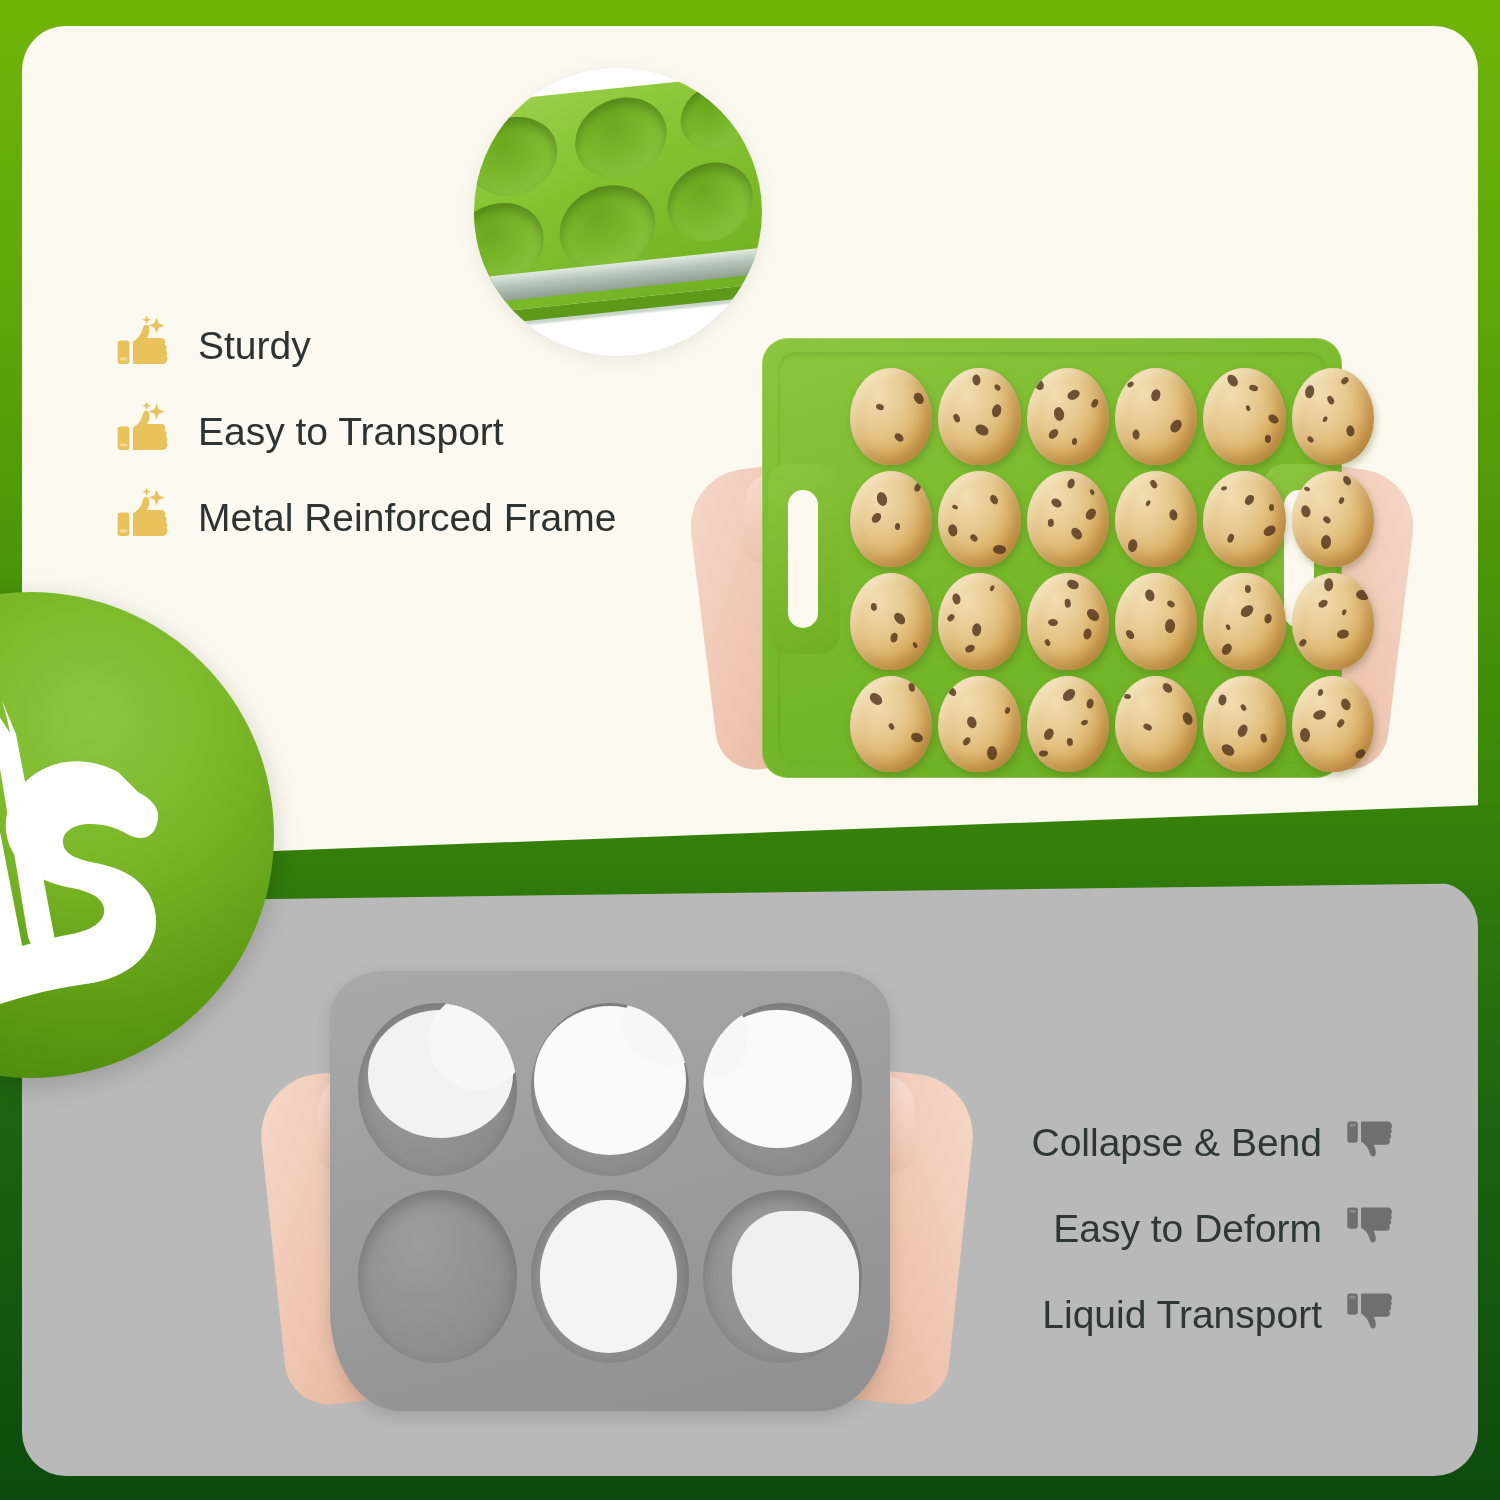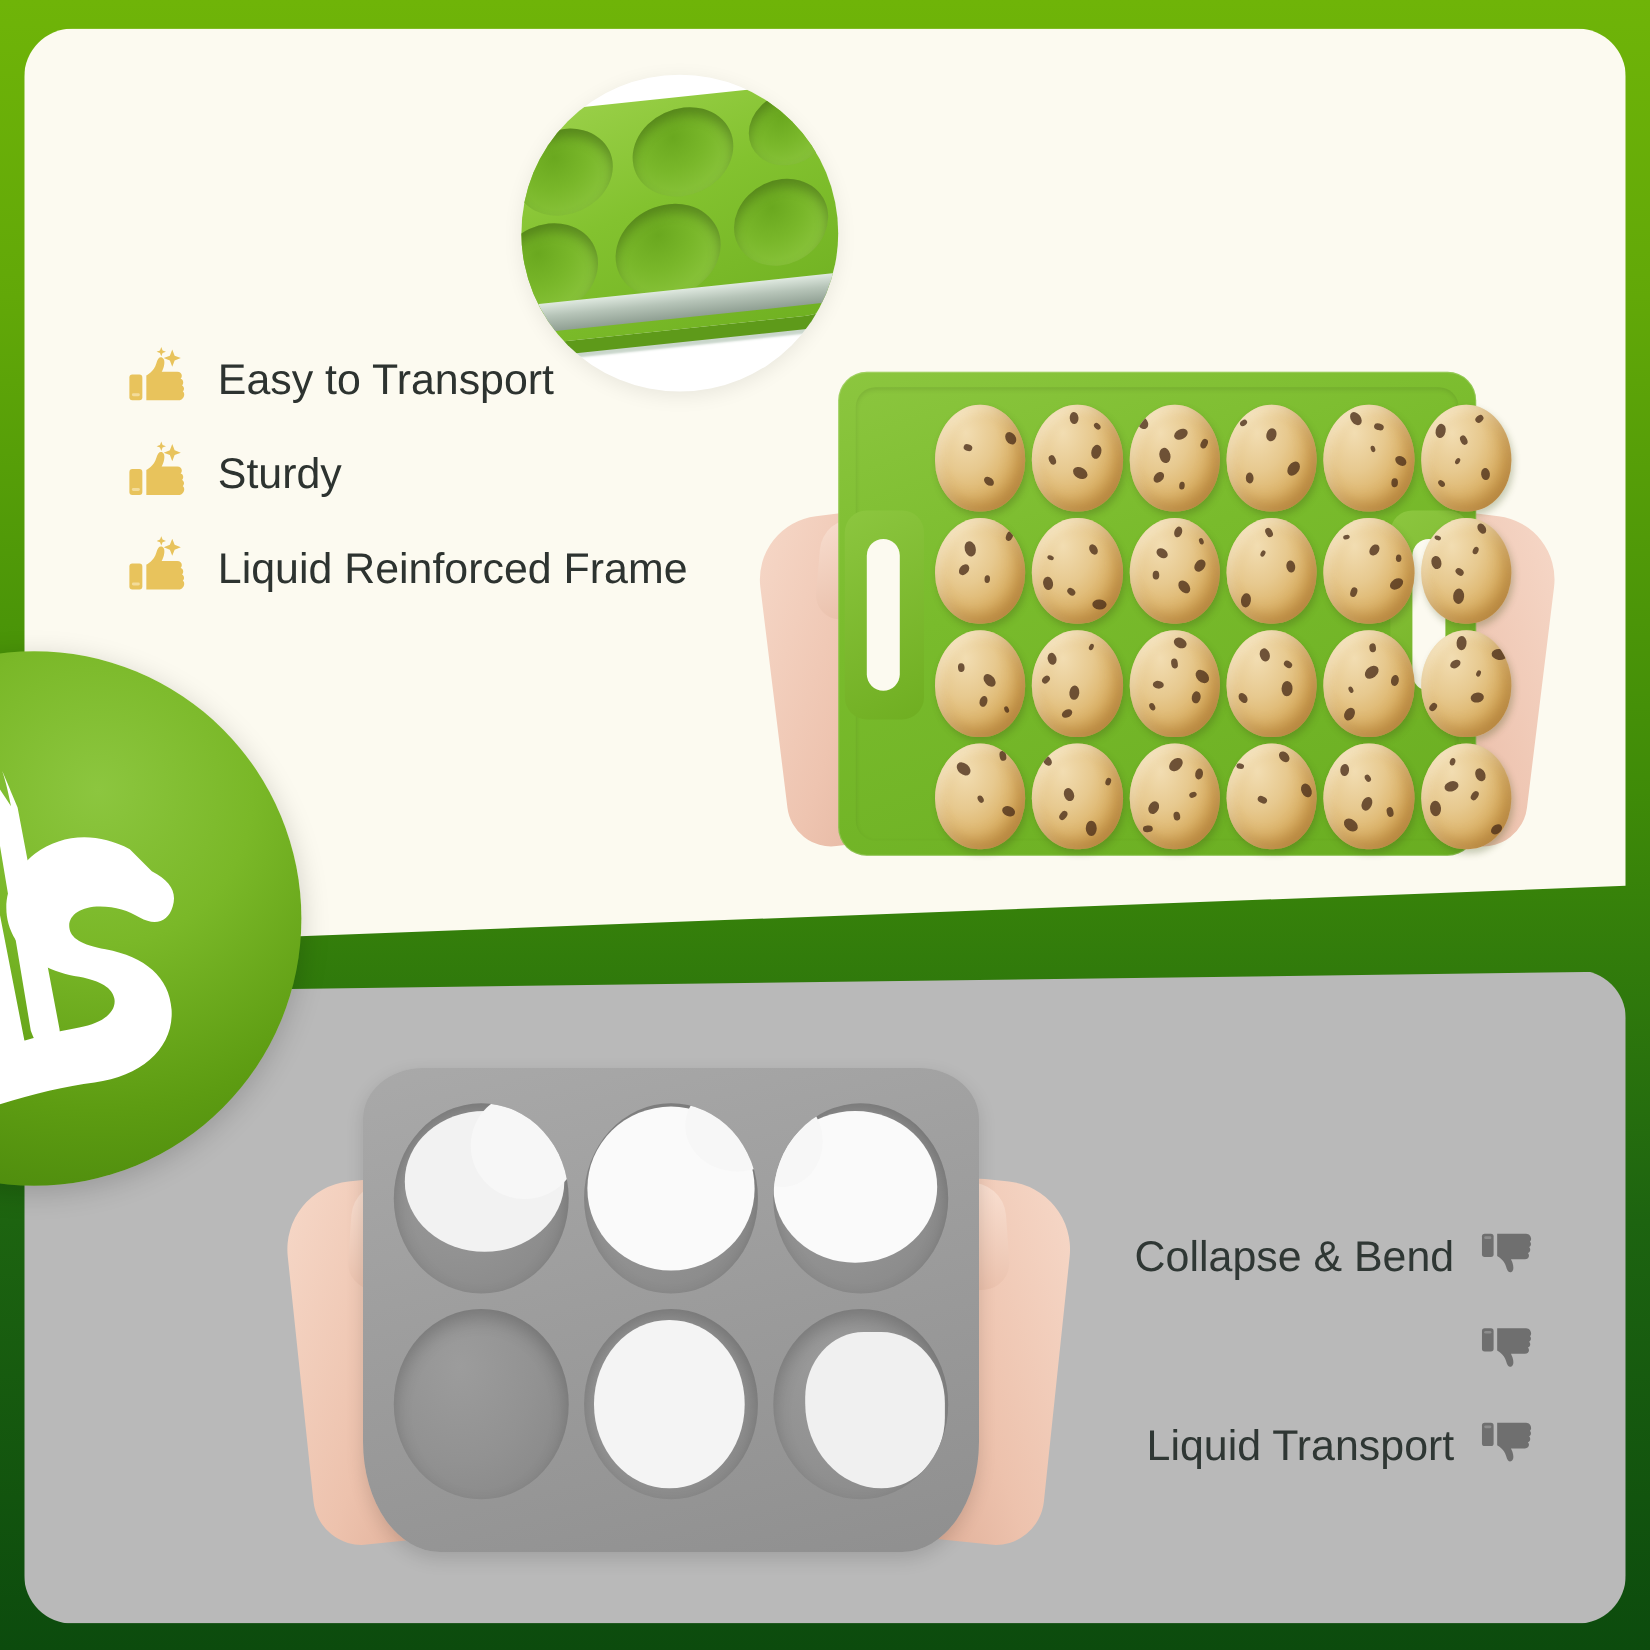--- a/index.html
+++ b/index.html
@@ -201,20 +201,33 @@
 </style>
 </head>
 <body>
 
 <div id="stage">
 
   <div class="panel" id="ours-panel">
 
 
     <div id="ours-features">
+
+      <div class="feat-row">
+        <span class="thumb-icon">
+          <svg width="58" height="58" viewBox="0 0 64 64">
+            <rect x="4" y="28" width="13" height="26" rx="3" fill="#e8c35c"></rect>
+            <rect x="6.5" y="47" width="8" height="3" rx="1.5" fill="#f3dc9a"></rect>
+            <path d="M21 54 L21 29 C21 29 29 25 31 17 C32.4 11.6 34.6 10 37 11.2 C39.6 12.5 39.6 17 38.2 21.2 C37.5 23.3 36.4 25.4 36.4 25.4 L52 25.4 C55 25.4 56.6 27.4 56.6 29.4 C56.6 31.2 55.4 32.4 55.4 32.4 C57.2 32.8 58 34.4 58 36 C58 37.8 56.8 39 56.8 39 C58.2 39.6 58.8 41 58.8 42.4 C58.8 44 57.6 45.2 57.6 45.2 C58.6 45.8 59 47 59 48.2 C59 50.8 57 54 53.4 54 Z" fill="#e8c35c"></path>
+            <path d="M47 3 L49.4 9.2 L55.6 11.6 L49.4 14 L47 20.2 L44.6 14 L38.4 11.6 L44.6 9.2 Z" fill="#e8c35c"></path>
+            <path d="M36 0.5 L37.3 3.9 L40.7 5.2 L37.3 6.5 L36 9.9 L34.7 6.5 L31.3 5.2 L34.7 3.9 Z" fill="#e8c35c"></path>
+          </svg>
+        </span>
+        <span class="lbl">Sturdy</span>
+      </div>
 
       <div class="feat-row">
         <span class="thumb-icon">
           <svg width="58" height="58" viewBox="0 0 64 64">
             <rect x="4" y="28" width="13" height="26" rx="3" fill="#e8c35c"></rect>
             <rect x="6.5" y="47" width="8" height="3" rx="1.5" fill="#f3dc9a"></rect>
             <path d="M21 54 L21 29 C21 29 29 25 31 17 C32.4 11.6 34.6 10 37 11.2 C39.6 12.5 39.6 17 38.2 21.2 C37.5 23.3 36.4 25.4 36.4 25.4 L52 25.4 C55 25.4 56.6 27.4 56.6 29.4 C56.6 31.2 55.4 32.4 55.4 32.4 C57.2 32.8 58 34.4 58 36 C58 37.8 56.8 39 56.8 39 C58.2 39.6 58.8 41 58.8 42.4 C58.8 44 57.6 45.2 57.6 45.2 C58.6 45.8 59 47 59 48.2 C59 50.8 57 54 53.4 54 Z" fill="#e8c35c"></path>
             <path d="M47 3 L49.4 9.2 L55.6 11.6 L49.4 14 L47 20.2 L44.6 14 L38.4 11.6 L44.6 9.2 Z" fill="#e8c35c"></path>
             <path d="M36 0.5 L37.3 3.9 L40.7 5.2 L37.3 6.5 L36 9.9 L34.7 6.5 L31.3 5.2 L34.7 3.9 Z" fill="#e8c35c"></path>
           </svg>
@@ -225,34 +238,21 @@
       <div class="feat-row">
         <span class="thumb-icon">
           <svg width="58" height="58" viewBox="0 0 64 64">
             <rect x="4" y="28" width="13" height="26" rx="3" fill="#e8c35c"></rect>
             <rect x="6.5" y="47" width="8" height="3" rx="1.5" fill="#f3dc9a"></rect>
             <path d="M21 54 L21 29 C21 29 29 25 31 17 C32.4 11.6 34.6 10 37 11.2 C39.6 12.5 39.6 17 38.2 21.2 C37.5 23.3 36.4 25.4 36.4 25.4 L52 25.4 C55 25.4 56.6 27.4 56.6 29.4 C56.6 31.2 55.4 32.4 55.4 32.4 C57.2 32.8 58 34.4 58 36 C58 37.8 56.8 39 56.8 39 C58.2 39.6 58.8 41 58.8 42.4 C58.8 44 57.6 45.2 57.6 45.2 C58.6 45.8 59 47 59 48.2 C59 50.8 57 54 53.4 54 Z" fill="#e8c35c"></path>
             <path d="M47 3 L49.4 9.2 L55.6 11.6 L49.4 14 L47 20.2 L44.6 14 L38.4 11.6 L44.6 9.2 Z" fill="#e8c35c"></path>
             <path d="M36 0.5 L37.3 3.9 L40.7 5.2 L37.3 6.5 L36 9.9 L34.7 6.5 L31.3 5.2 L34.7 3.9 Z" fill="#e8c35c"></path>
           </svg>
         </span>
-        <span class="lbl">Sturdy</span>
-      </div>
-
-      <div class="feat-row">
-        <span class="thumb-icon">
-          <svg width="58" height="58" viewBox="0 0 64 64">
-            <rect x="4" y="28" width="13" height="26" rx="3" fill="#e8c35c"></rect>
-            <rect x="6.5" y="47" width="8" height="3" rx="1.5" fill="#f3dc9a"></rect>
-            <path d="M21 54 L21 29 C21 29 29 25 31 17 C32.4 11.6 34.6 10 37 11.2 C39.6 12.5 39.6 17 38.2 21.2 C37.5 23.3 36.4 25.4 36.4 25.4 L52 25.4 C55 25.4 56.6 27.4 56.6 29.4 C56.6 31.2 55.4 32.4 55.4 32.4 C57.2 32.8 58 34.4 58 36 C58 37.8 56.8 39 56.8 39 C58.2 39.6 58.8 41 58.8 42.4 C58.8 44 57.6 45.2 57.6 45.2 C58.6 45.8 59 47 59 48.2 C59 50.8 57 54 53.4 54 Z" fill="#e8c35c"></path>
-            <path d="M47 3 L49.4 9.2 L55.6 11.6 L49.4 14 L47 20.2 L44.6 14 L38.4 11.6 L44.6 9.2 Z" fill="#e8c35c"></path>
-            <path d="M36 0.5 L37.3 3.9 L40.7 5.2 L37.3 6.5 L36 9.9 L34.7 6.5 L31.3 5.2 L34.7 3.9 Z" fill="#e8c35c"></path>
-          </svg>
-        </span>
-        <span class="lbl">Liquid Reinforced Frame</span>
+        <span class="lbl">Metal Reinforced Frame</span>
       </div>
 
     </div>
 
     <div id="inset-circle">
       <div id="inset-mold">
         <div class="inset-cup" style="left:26px;top:18px;width:90px;height:78px;"></div>
         <div class="inset-cup" style="left:134px;top:10px;width:92px;height:80px;"></div>
         <div class="inset-cup" style="left:240px;top:6px;width:74px;height:66px;"></div>
         <div class="inset-cup" style="left:12px;top:102px;width:92px;height:82px;"></div>
@@ -481,20 +481,21 @@
         <span class="thumb-icon">
           <svg width="52" height="52" viewBox="0 0 64 64">
             <rect x="4" y="8" width="13" height="26" rx="3" fill="#6f6f6f"></rect>
             <rect x="6.5" y="11" width="8" height="3" rx="1.5" fill="#8d8d8d"></rect>
             <path d="M21 8 L21 33 C21 33 29 37 31 45 C32.4 50.4 34.6 52 37 50.8 C39.6 49.5 39.6 45 38.2 40.8 C37.5 38.7 36.4 36.6 36.4 36.6 L52 36.6 C55 36.6 56.6 34.6 56.6 32.6 C56.6 30.8 55.4 29.6 55.4 29.6 C57.2 29.2 58 27.6 58 26 C58 24.2 56.8 23 56.8 23 C58.2 22.4 58.8 21 58.8 19.6 C58.8 18 57.6 16.8 57.6 16.8 C58.6 16.2 59 15 59 13.8 C59 11.2 57 8 53.4 8 Z" fill="#6f6f6f"></path>
           </svg>
         </span>
       </div>
 
       <div class="dfeat-row">
+        <span class="lbl">Easy to Deform</span>
         <span class="thumb-icon">
           <svg width="52" height="52" viewBox="0 0 64 64">
             <rect x="4" y="8" width="13" height="26" rx="3" fill="#6f6f6f"></rect>
             <rect x="6.5" y="11" width="8" height="3" rx="1.5" fill="#8d8d8d"></rect>
             <path d="M21 8 L21 33 C21 33 29 37 31 45 C32.4 50.4 34.6 52 37 50.8 C39.6 49.5 39.6 45 38.2 40.8 C37.5 38.7 36.4 36.6 36.4 36.6 L52 36.6 C55 36.6 56.6 34.6 56.6 32.6 C56.6 30.8 55.4 29.6 55.4 29.6 C57.2 29.2 58 27.6 58 26 C58 24.2 56.8 23 56.8 23 C58.2 22.4 58.8 21 58.8 19.6 C58.8 18 57.6 16.8 57.6 16.8 C58.6 16.2 59 15 59 13.8 C59 11.2 57 8 53.4 8 Z" fill="#6f6f6f"></path>
           </svg>
         </span>
       </div>
 
       <div class="dfeat-row">

